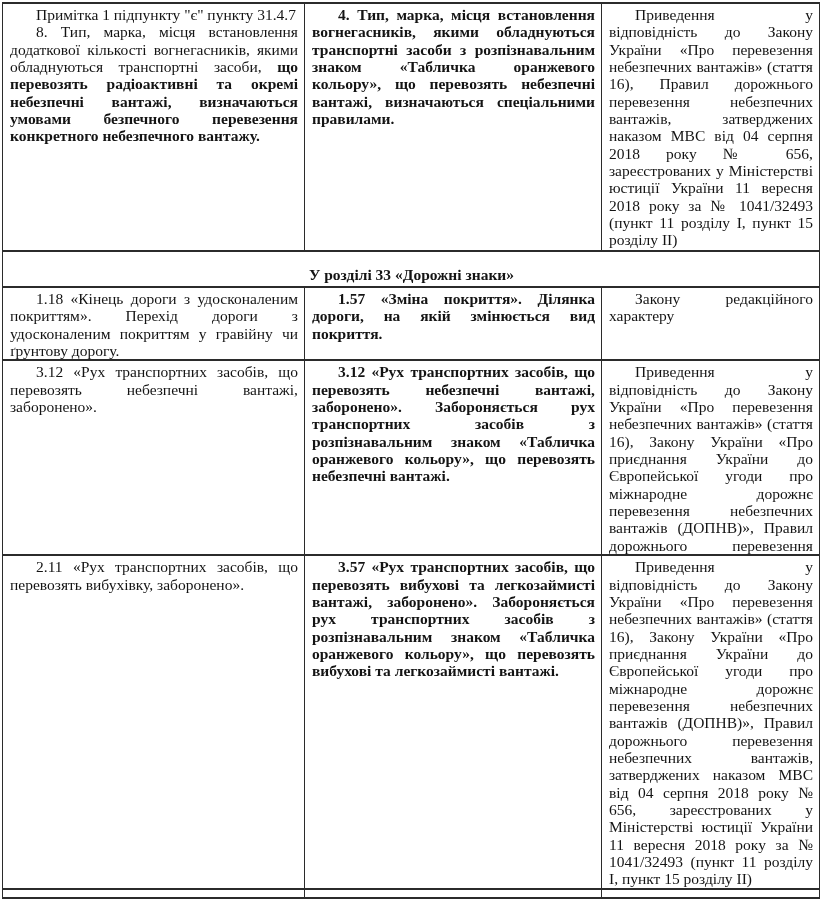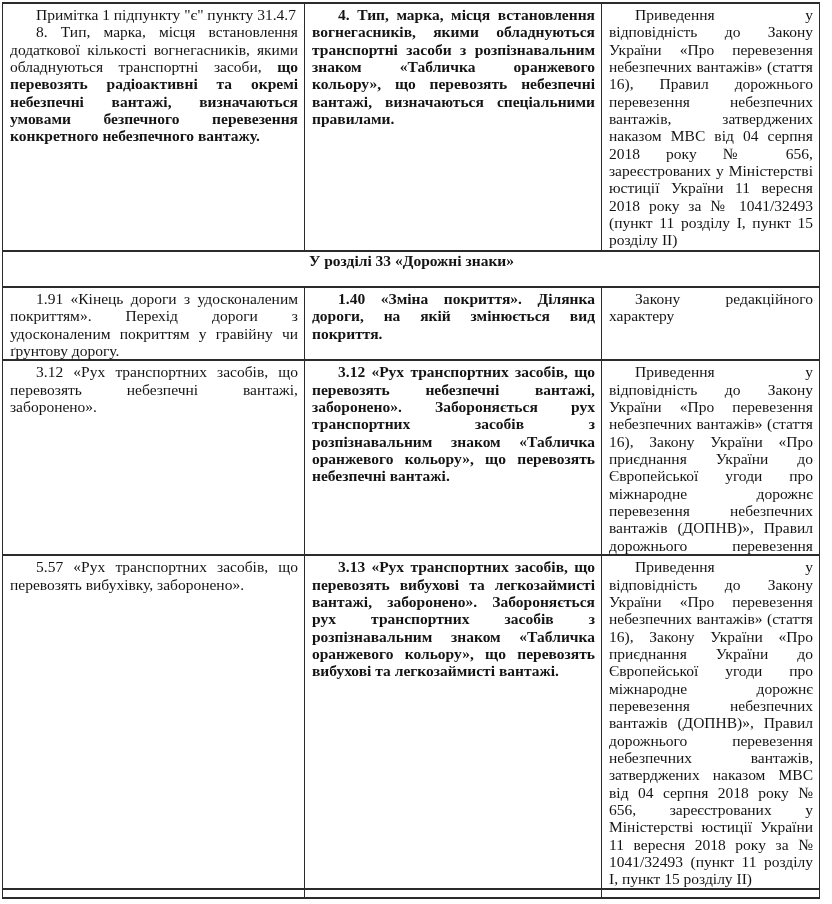--- a/index.html
+++ b/index.html
@@ -42,21 +42,21 @@
     margin: 0;
     text-indent: 26px;
     text-align: justify;
   }
   .para.justify-last {
     text-align-last: justify;
   }
   .bold { font-weight: bold; }
   td.hdrcell {
     text-align: center;
-    padding-top: 0;
+    padding-top: 14px;
   }
   .hdr {
     font-weight: bold;
     text-indent: 0;
     text-align: center;
   }
   tr.r6 td { padding: 0; }
 </style>
 </head>
 <body>
@@ -83,48 +83,48 @@
     </tr>
 
     <tr class="r2">
       <td class="hdrcell" colspan="3">
         <p class="para hdr">У розділі 33 «Дорожні знаки»</p>
       </td>
     </tr>
 
     <tr class="r3">
       <td>
-        <p class="para">1.91 «Кінець дороги з удосконаленим покриттям». Перехід дороги з удосконаленим покриттям у гравійну чи ґрунтову дорогу.</p>
+        <p class="para">1.18 «Кінець дороги з удосконаленим покриттям». Перехід дороги з удосконаленим покриттям у гравійну чи ґрунтову дорогу.</p>
       </td>
       <td>
-        <p class="para bold">1.40 «Зміна покриття». Ділянка дороги, на якій змінюється вид покриття.</p>
+        <p class="para bold">1.57 «Зміна покриття». Ділянка дороги, на якій змінюється вид покриття.</p>
       </td>
       <td>
         <p class="para">Закону редакційного характеру</p>
       </td>
     </tr>
 
     <tr class="r4">
       <td>
         <p class="para">3.12 «Рух транспортних засобів, що перевозять небезпечні вантажі, заборонено».</p>
       </td>
       <td>
         <p class="para bold">3.12 «Рух транспортних засобів, що перевозять небезпечні вантажі, заборонено». Забороняється рух транспортних засобів з розпізнавальним знаком «Табличка оранжевого кольору», що перевозять небезпечні вантажі.</p>
       </td>
       <td>
         <p class="para justify-last">Приведення у відповідність до Закону України «Про перевезення небезпечних вантажів» (стаття 16), Закону України «Про приєднання України до Європейської угоди про міжнародне дорожнє перевезення небезпечних вантажів (ДОПНВ)», Правил дорожнього перевезення</p>
       </td>
     </tr>
 
     <tr class="r5">
       <td>
-        <p class="para">5.57 «Рух транспортних засобів, що перевозять вибухівку, заборонено».</p>
+        <p class="para">2.11 «Рух транспортних засобів, що перевозять вибухівку, заборонено».</p>
       </td>
       <td>
-        <p class="para bold">3.13 «Рух транспортних засобів, що перевозять вибухові та легкозаймисті вантажі, заборонено». Забороняється рух транспортних засобів з розпізнавальним знаком «Табличка оранжевого кольору», що перевозять вибухові та легкозаймисті вантажі.</p>
+        <p class="para bold">3.57 «Рух транспортних засобів, що перевозять вибухові та легкозаймисті вантажі, заборонено». Забороняється рух транспортних засобів з розпізнавальним знаком «Табличка оранжевого кольору», що перевозять вибухові та легкозаймисті вантажі.</p>
       </td>
       <td>
         <p class="para">Приведення у відповідність до Закону України «Про перевезення небезпечних вантажів» (стаття 16), Закону України «Про приєднання України до Європейської угоди про міжнародне дорожнє перевезення небезпечних вантажів (ДОПНВ)», Правил дорожнього перевезення небезпечних вантажів, затверджених наказом МВС від 04 серпня 2018 року № 656, зареєстрованих у Міністерстві юстиції України 11 вересня 2018 року за № 1041/32493 (пункт 11 розділу І, пункт 15 розділу ІІ)</p>
       </td>
     </tr>
 
     <tr class="r6">
       <td></td>
       <td></td>
       <td></td>

